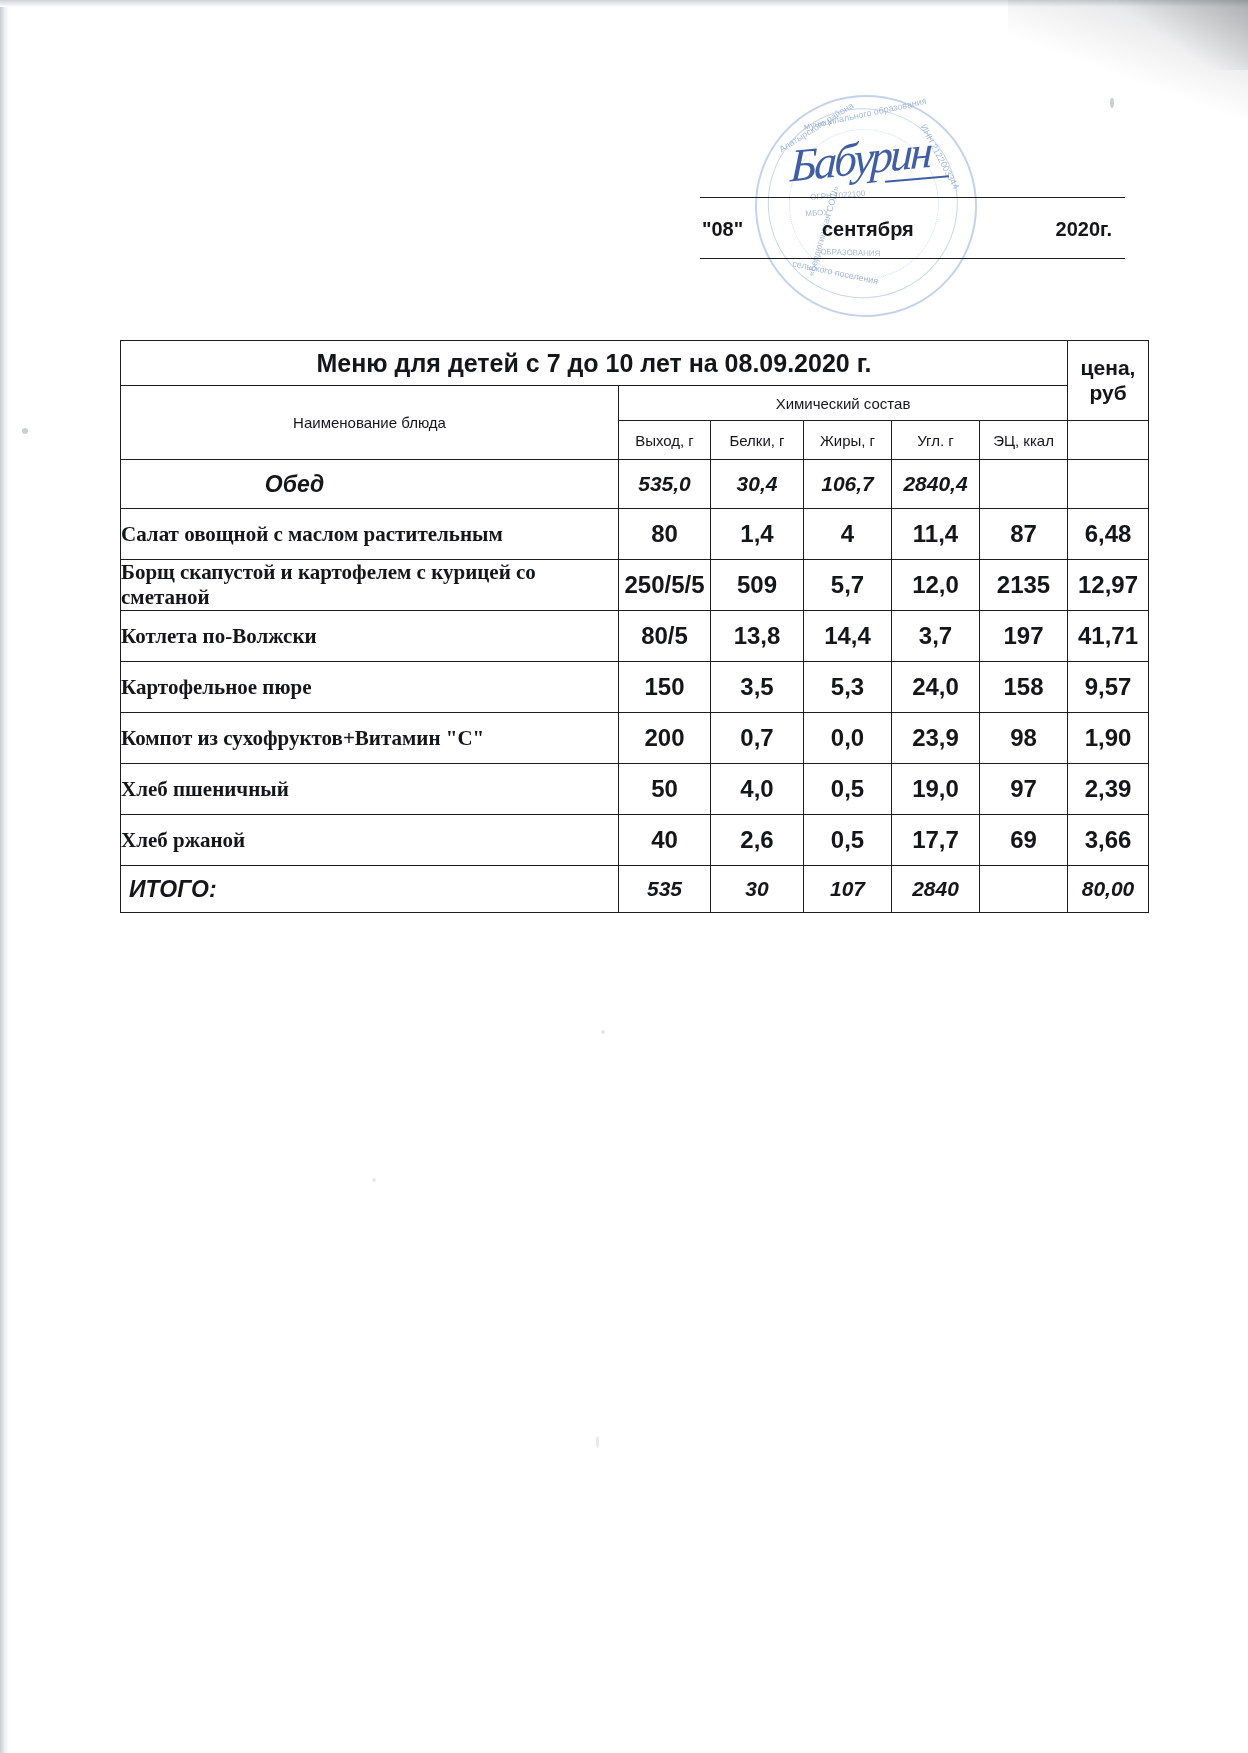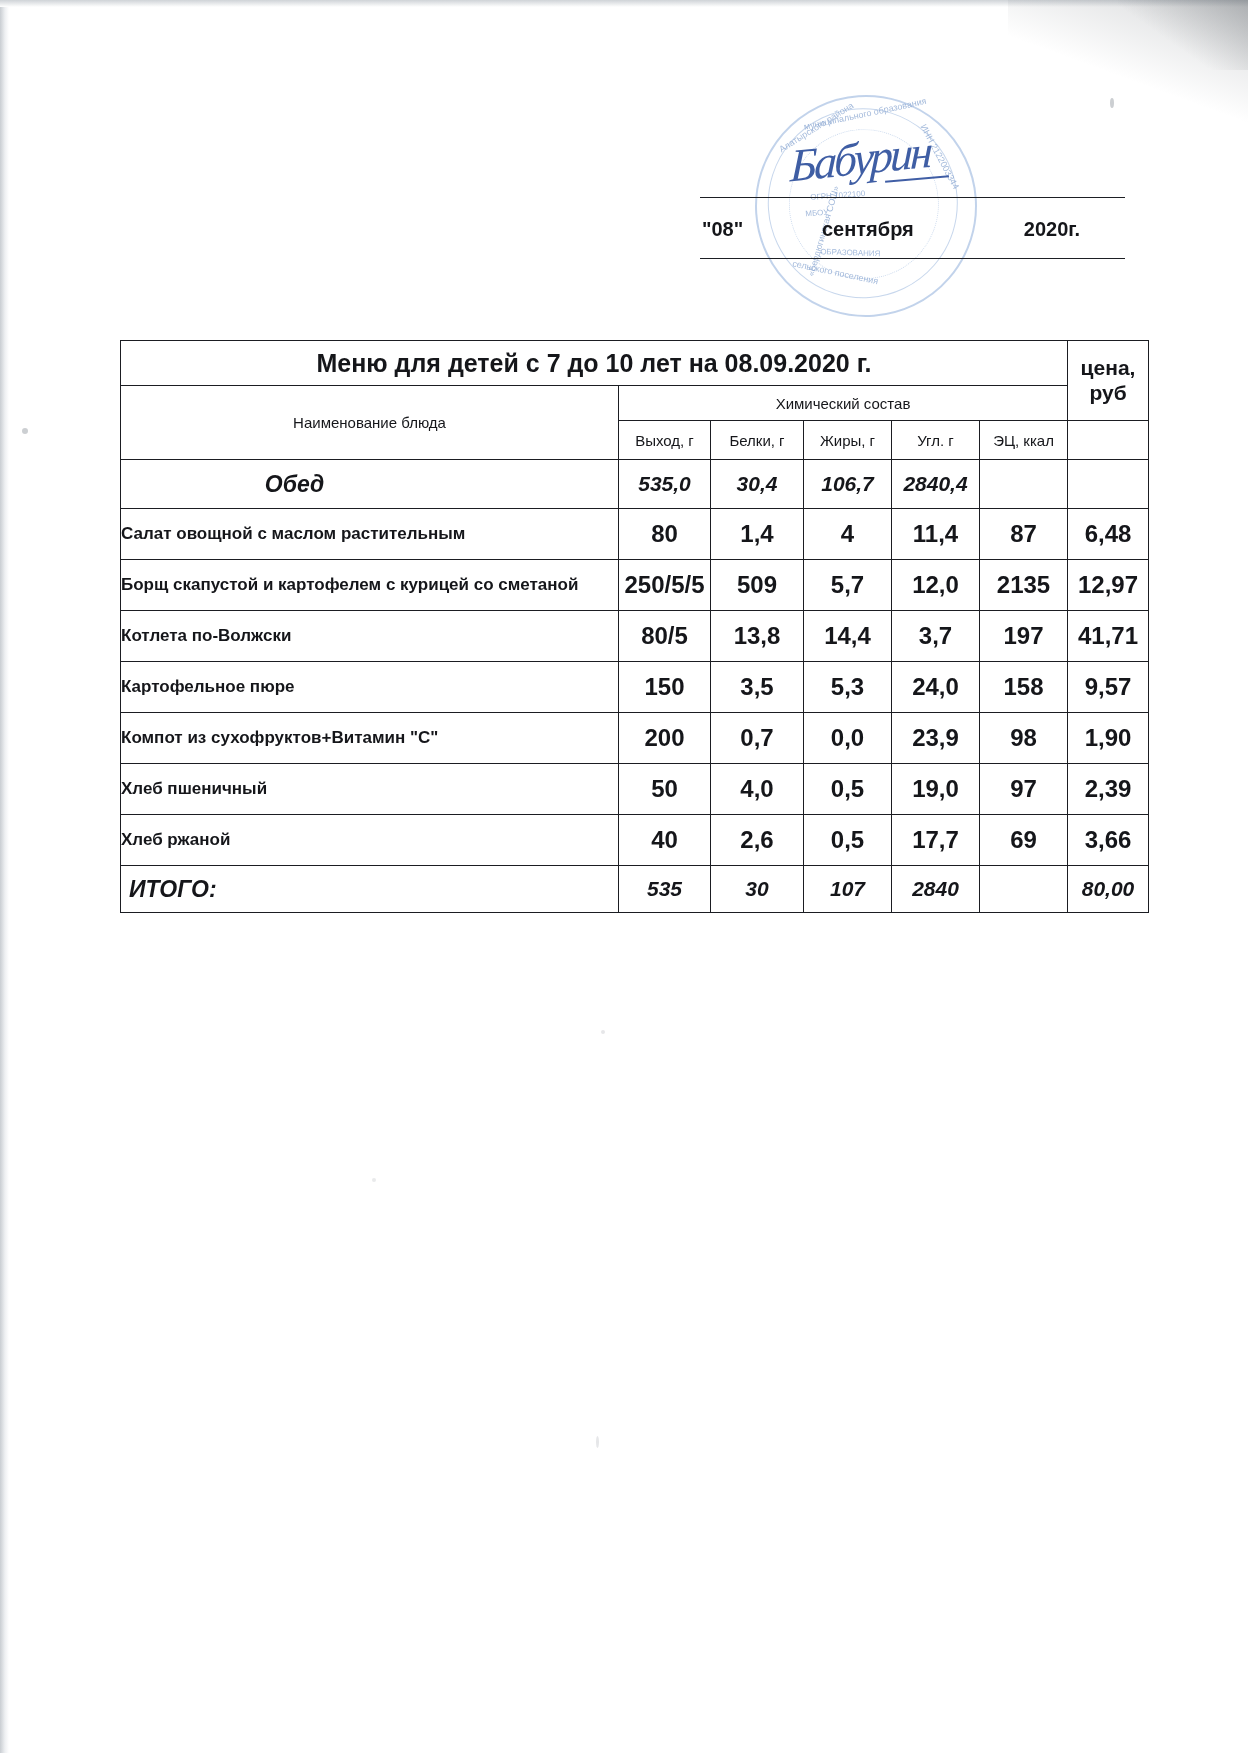--- a/index.html
+++ b/index.html
@@ -75,21 +75,21 @@
     left: 702px;
     top: 218px;
     width: 430px;
     display: flex;
     align-items: flex-end;
     font-size: 20px;
     font-weight: bold;
   }
   .date-day { width: 120px; }
   .date-month { width: 170px; }
-  .date-year { width: 120px; text-align: center; }
+  .date-year { width: 120px; text-align: right; }
   .date-underline {
     position: absolute;
     left: 700px;
     top: 258px;
     width: 425px;
     border-bottom: 1.6px solid #1d1f24;
   }
 
   
   .stamp {
@@ -203,25 +203,26 @@
     font-weight: bold;
     line-height: 1.15;
   }
   .sub-head {
     height: 38px;
     text-align: center;
     font-size: 15px;
   }
   .dish {
     height: 50px;
-    font-size: 17px;
+    font-size: 21px;
     font-weight: bold;
     padding: 2px 6px 2px 10px;
     line-height: 1.18;
     vertical-align: bottom;
+    font-family: Liberation Serif, serif;
   }
   .num {
     text-align: center;
     font-size: 24px;
     font-weight: bold;
   }
   .meal-row .meal-name {
     text-align: center;
     font-size: 23px;
     font-style: italic;

